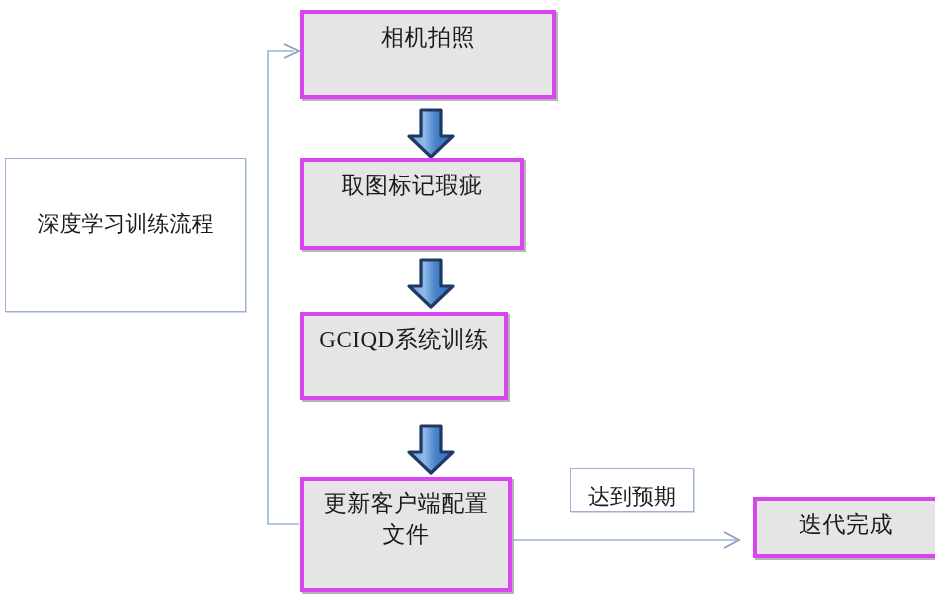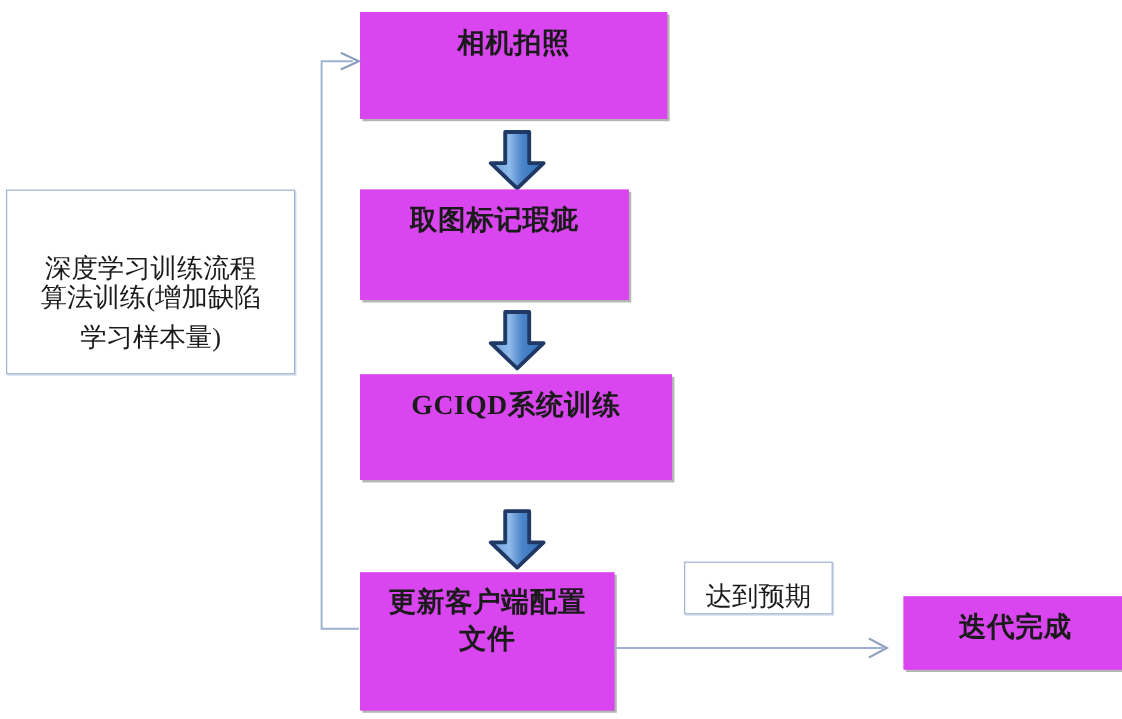--- a/index.html
+++ b/index.html
@@ -15,24 +15,23 @@
     width: 935px;
     height: 599px;
     background: #ffffff;
     overflow: hidden;
   }
 
   
   .proc-box {
     position: absolute;
     box-sizing: border-box;
-    background: #d946ef;
-    border: 2px solid #d946ef;
+    background: #e5e5e5;
+    border: 4px solid #d946ef;
     box-shadow: 2px 2px 0 rgba(120,120,120,0.55);
-    font-weight: bold;
   }
   .proc-box .label {
     position: absolute;
     left: 0;
     right: 0;
     top: 8px;
     text-align: center;
     color: #1a1a1a;
     font-size: 23px;
     line-height: 31px;
@@ -81,22 +80,20 @@
     stroke-width: 1.8;
   }
 </style>
 </head>
 <body>
 
 <div id="canvas">
 
   <div class="note-box" style="left:5px; top:158px; width:241px; height:154px;">
     <div class="label" style="top:12px;margin-top:36px;">深度学习训练流程</div>
-    <div class="label" style="top:72px;">算法训练(增加缺陷
-学习样本量)</div>
   </div>
 
   <div class="proc-box" style="left:300px; top:10px; width:256px; height:89px;">
     <div class="label">相机拍照</div>
   </div>
 
   <svg class="block-arrow" style="left:403px; top:108px;" width="56" height="52" viewBox="0 0 56 52">
     <defs>
       <linearGradient id="ba1" x1="0" y1="0" x2="1" y2="0">
         <stop offset="0%" stop-color="#6f9fd8"></stop>
@@ -117,21 +114,21 @@
       <linearGradient id="ba2" x1="0" y1="0" x2="1" y2="0">
         <stop offset="0%" stop-color="#6f9fd8"></stop>
         <stop offset="35%" stop-color="#8fbaea"></stop>
         <stop offset="60%" stop-color="#4a83c8"></stop>
         <stop offset="100%" stop-color="#2f6fba"></stop>
       </linearGradient>
     </defs>
     <polygon points="18,2 38,2 38,28 50,28 28,49 6,28 18,28" fill="url(#ba2)" stroke="#1f3864" stroke-width="3.2" stroke-linejoin="round"></polygon>
   </svg>
 
-  <div class="proc-box" style="left:300px; top:312px; width:260px; height:88px;">
+  <div class="proc-box" style="left:300px; top:312px; width:208px; height:88px;">
     <div class="label">GCIQD系统训练</div>
   </div>
 
   <svg class="block-arrow" style="left:403px; top:424px;" width="56" height="52" viewBox="0 0 56 52">
     <defs>
       <linearGradient id="ba3" x1="0" y1="0" x2="1" y2="0">
         <stop offset="0%" stop-color="#6f9fd8"></stop>
         <stop offset="35%" stop-color="#8fbaea"></stop>
         <stop offset="60%" stop-color="#4a83c8"></stop>
         <stop offset="100%" stop-color="#2f6fba"></stop>

